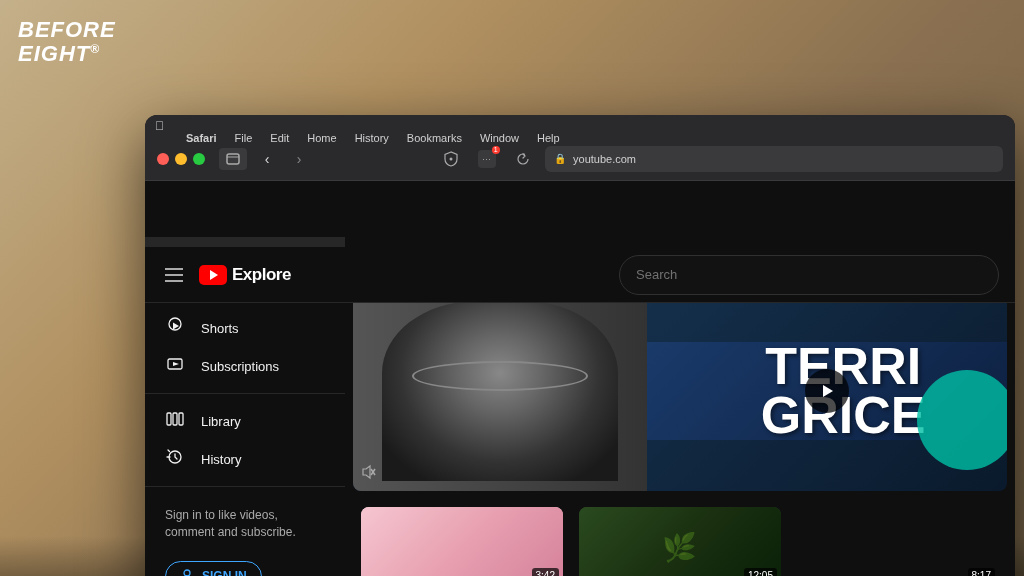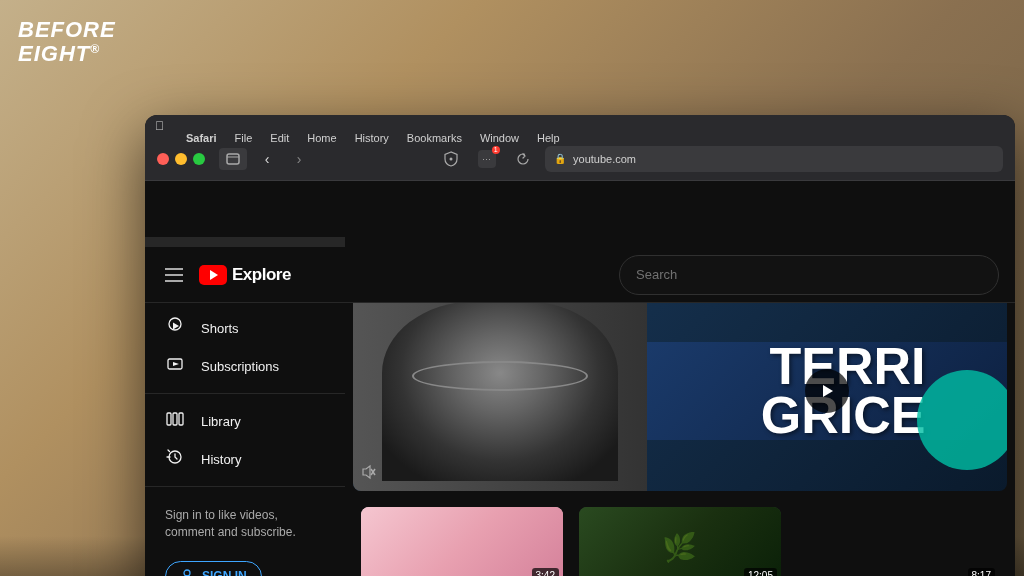--- a/index.html
+++ b/index.html
@@ -374,21 +374,21 @@
       position: relative;
       overflow: hidden;
       display: flex;
       align-items: center;
     }
     .featured-title-text {
       font-size: 52px;
       font-weight: 900;
       color: white;
       line-height: 0.95;
-      text-align: right;
+      text-align: center;
       text-shadow: 2px 2px 4px rgba(0,0,0,0.5);
       margin-left: 32px;
     }
 
     .play-btn-overlay {
       position: absolute;
       top: 50%;
       left: 50%;
       transform: translate(-50%, -50%);
       width: 44px;

